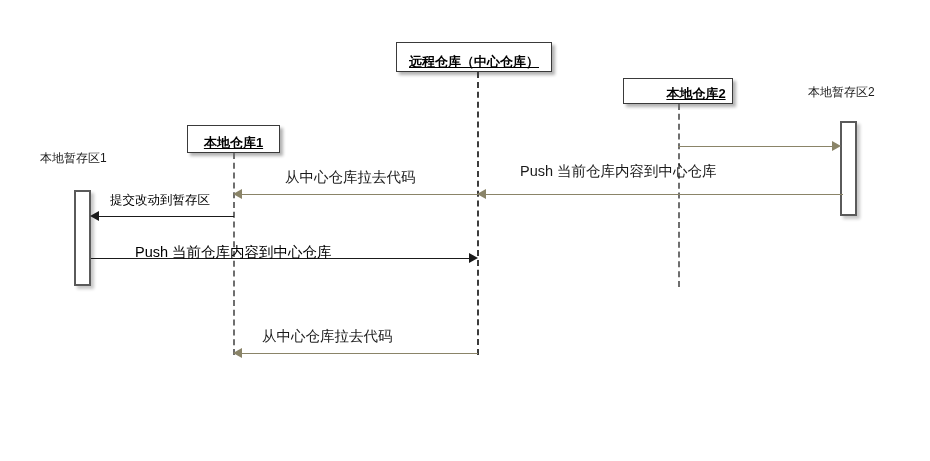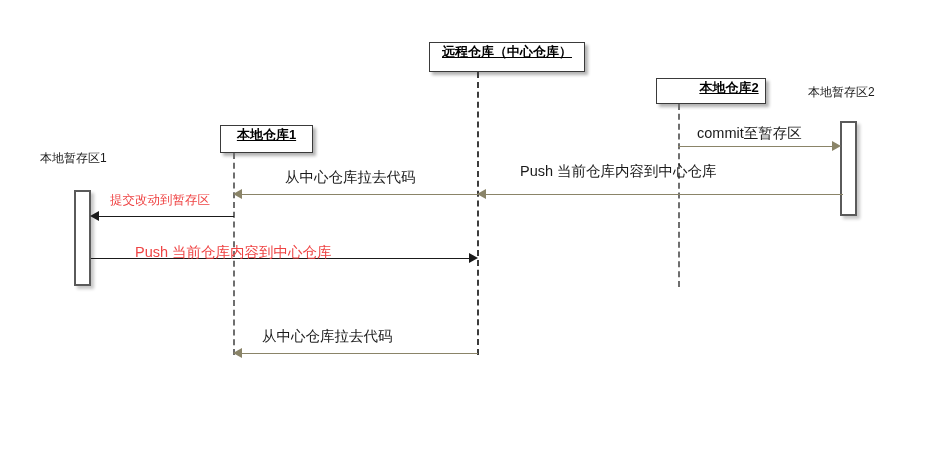--- a/index.html
+++ b/index.html
@@ -19,23 +19,22 @@
   }
 
   
   .participant {
     position: absolute;
     box-sizing: border-box;
     background: #ffffff;
     border: 1px solid #3a3a3a;
     box-shadow: 3px 3px 3px rgba(0,0,0,0.30);
     display: flex;
-    align-items: flex-start;
+    align-items: flex-end;
     justify-content: center;
-    margin-left: 33px;
   }
   .participant .plabel {
     font-size: 13px;
     font-weight: bold;
     color: #000000;
     text-decoration: underline;
     white-space: nowrap;
     letter-spacing: 0px;
   }
 
@@ -76,21 +75,21 @@
     border-top-style: solid;
   }
   .arrow-head {
     position: absolute;
     width: 0;
     height: 0;
   }
   .msg-label {
     position: absolute;
     font-size: 14.5px;
-    color: #ef4444;
+    color: #000000;
     white-space: nowrap;
   }
   .msg-label.olive { color: #1a1a1a; }
 </style>
 </head>
 <body>
 
 <div id="canvas">
 
   <div class="participant" style="left:396px; top:42px; width:156px; height:30px;">
@@ -114,21 +113,20 @@
   <div class="lifeline" style="left:233px; top:153px; height:202px;"></div>
 
   <div class="lifeline" style="left:678px; top:104px; height:183px;"></div>
 
   <div class="activation" style="left:74px; top:190px; width:17px; height:96px;"></div>
 
   <div class="activation" style="left:840px; top:121px; width:17px; height:95px;"></div>
 
   <div class="msg-line" style="left:678px; top:146px; width:154px; border-top-color:#8a8468;"></div>
   <div class="arrow-head" style="left:832px; top:141px; border-top:5px solid transparent; border-bottom:5px solid transparent; border-left:9px solid #8a8468;"></div>
-  <div class="msg-label olive" style="left:697px; top:124px;">commit至暂存区</div>
 
   <div class="msg-line" style="left:486px; top:194px; width:357px; border-top-color:#8a8468;"></div>
   <div class="arrow-head" style="left:477px; top:189px; border-top:5px solid transparent; border-bottom:5px solid transparent; border-right:9px solid #8a8468;"></div>
   <div class="msg-label olive" style="left:520px; top:162px;">Push 当前仓库内容到中心仓库</div>
 
   <div class="msg-line" style="left:242px; top:194px; width:236px; border-top-color:#8a8468;"></div>
   <div class="arrow-head" style="left:233px; top:189px; border-top:5px solid transparent; border-bottom:5px solid transparent; border-right:9px solid #8a8468;"></div>
   <div class="msg-label olive" style="left:285px; top:168px;">从中心仓库拉去代码</div>
 
   <div class="msg-line" style="left:99px; top:216px; width:135px; border-top-color:#1a1a1a;"></div>

